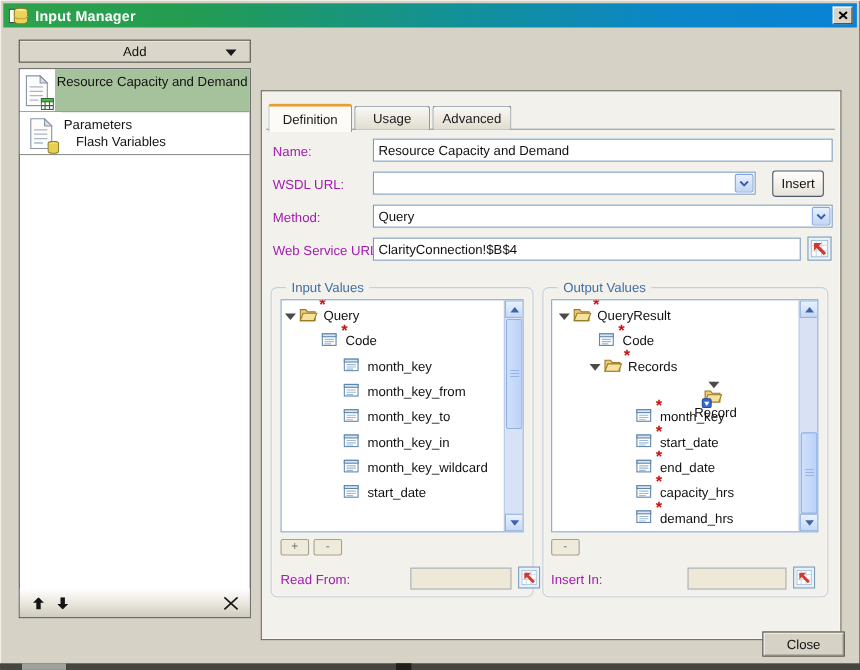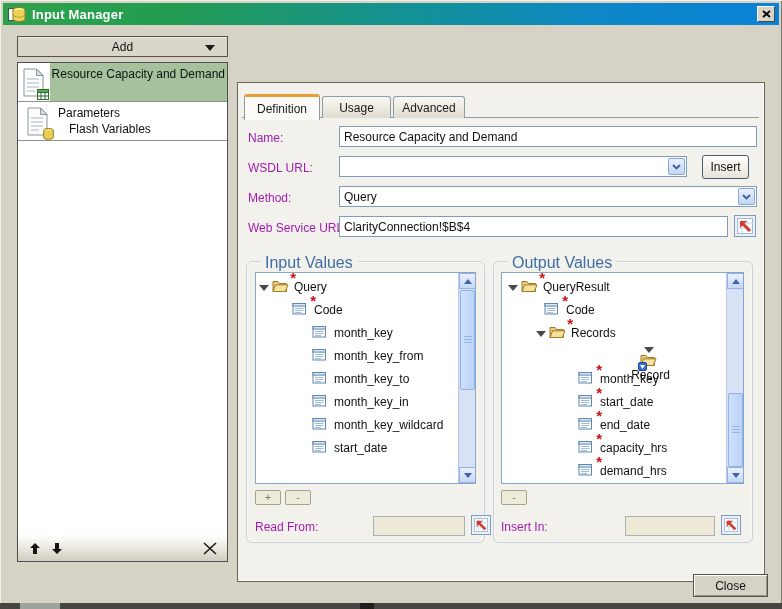--- a/index.html
+++ b/index.html
@@ -43,21 +43,21 @@
   .tinput{position:absolute;height:21px;background:#FFF;border:1px solid #7F9DB9;box-sizing:border-box;
     font-size:12px;color:#111;display:flex;align-items:center;padding:0 4px;white-space:nowrap;overflow:hidden;}
   .combo-btn{position:absolute;right:1px;top:1px;bottom:1px;width:17px;border:1px solid #86A7DC;border-radius:2px;
     background:linear-gradient(#E8F0FE,#C3D6F4);box-sizing:border-box;display:flex;align-items:center;justify-content:center;}
   .import-btn{position:absolute;left:464px;top:72px;width:47px;height:24px;border:1px solid #4A5A6E;border-radius:3px;
     background:linear-gradient(#FEFEFC,#E7E3D7);font-size:12px;color:#111;}
   .ref-btn{position:absolute;width:22px;height:22px;border:1px solid #7F9DB9;background:#EAF1FA;
     display:flex;align-items:center;justify-content:center;padding:0;}
   
   .gbox{position:absolute;border:1px solid #C6CFDA;border-radius:6px;box-shadow:inset 0 0 0 1px #F8F7F3;}
-  .gbox-label{position:absolute;top:-8px;left:13px;background:#F2F1EB;padding:0 5px;font-size:16px;color:#3F6EA5;}
+  .gbox-label{position:absolute;top:-8px;left:13px;background:#F2F1EB;padding:0 5px;font-size:12px;color:#3F6EA5;}
   .treebox{position:absolute;background:#FFF;border:1px solid #86A7CB;box-sizing:border-box;overflow:hidden;}
   .trow{height:23px;display:flex;align-items:center;font-size:12px;color:#111;position:relative;}
   .tri{width:0;height:0;border:5px solid transparent;border-top:6px solid #4A4A4A;border-bottom:none;
     margin-right:3px;margin-top:3px;flex:0 0 auto;}
   .icwrap{position:relative;width:18px;height:15px;flex:0 0 auto;margin-right:4px;}
   .req-star{position:absolute;top:-6px;right:-6px;color:#CC1111;font-size:15px;font-weight:bold;line-height:10px;}
   .blue-badge{position:absolute;left:-2px;bottom:-3px;width:9px;height:9px;background:#3A6BD0;border:1px solid #1E4CA8;
     border-radius:2px;box-sizing:border-box;display:flex;align-items:center;justify-content:center;}
   
   .sbar{position:absolute;right:0;top:0;bottom:0;width:17px;background:#D8E2F4;border-left:1px solid #B9CBE8;box-sizing:border-box;}

